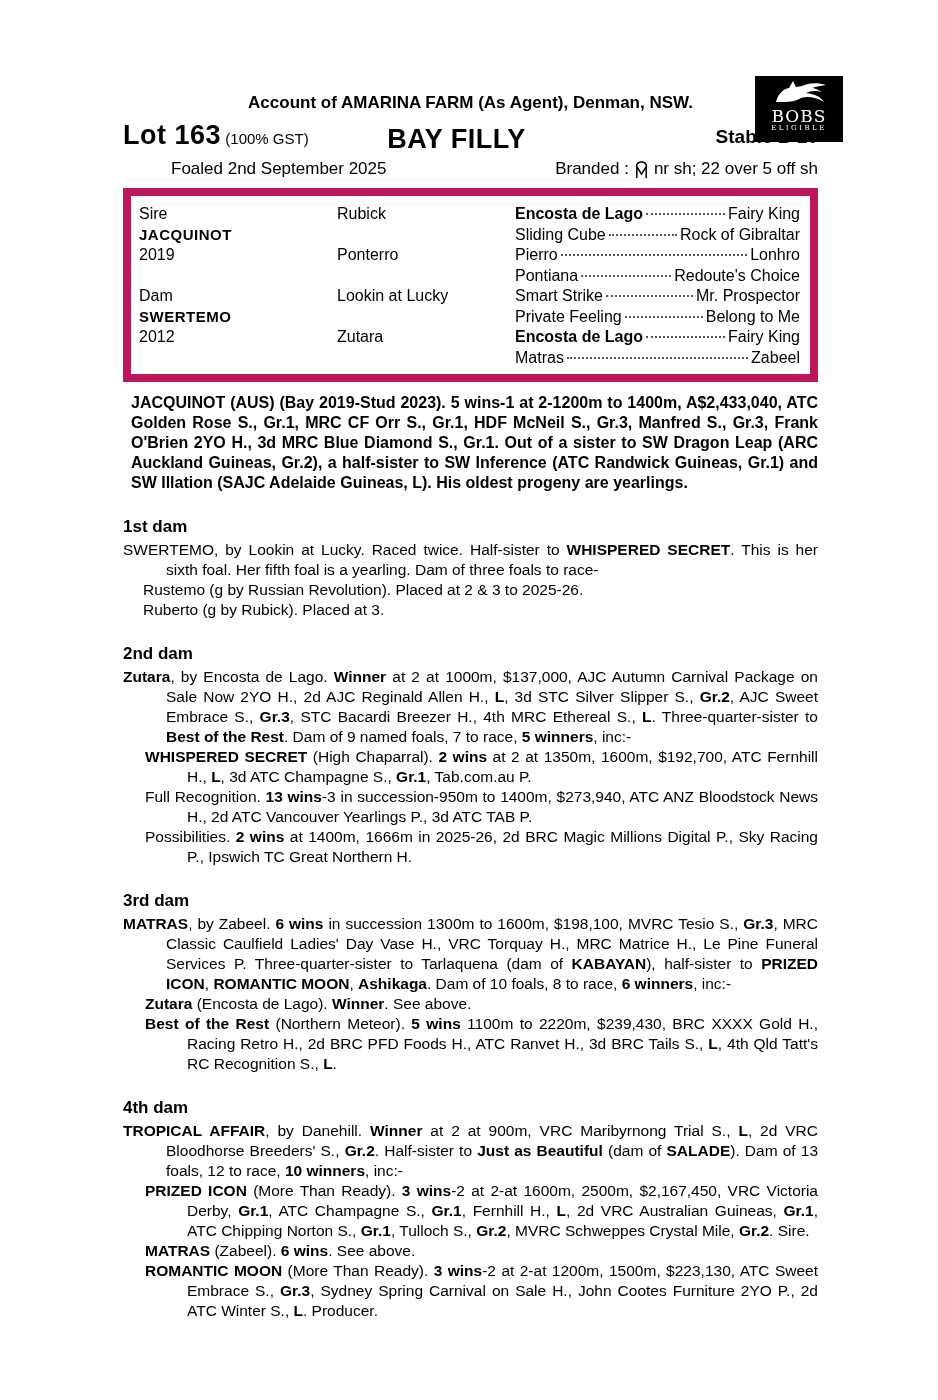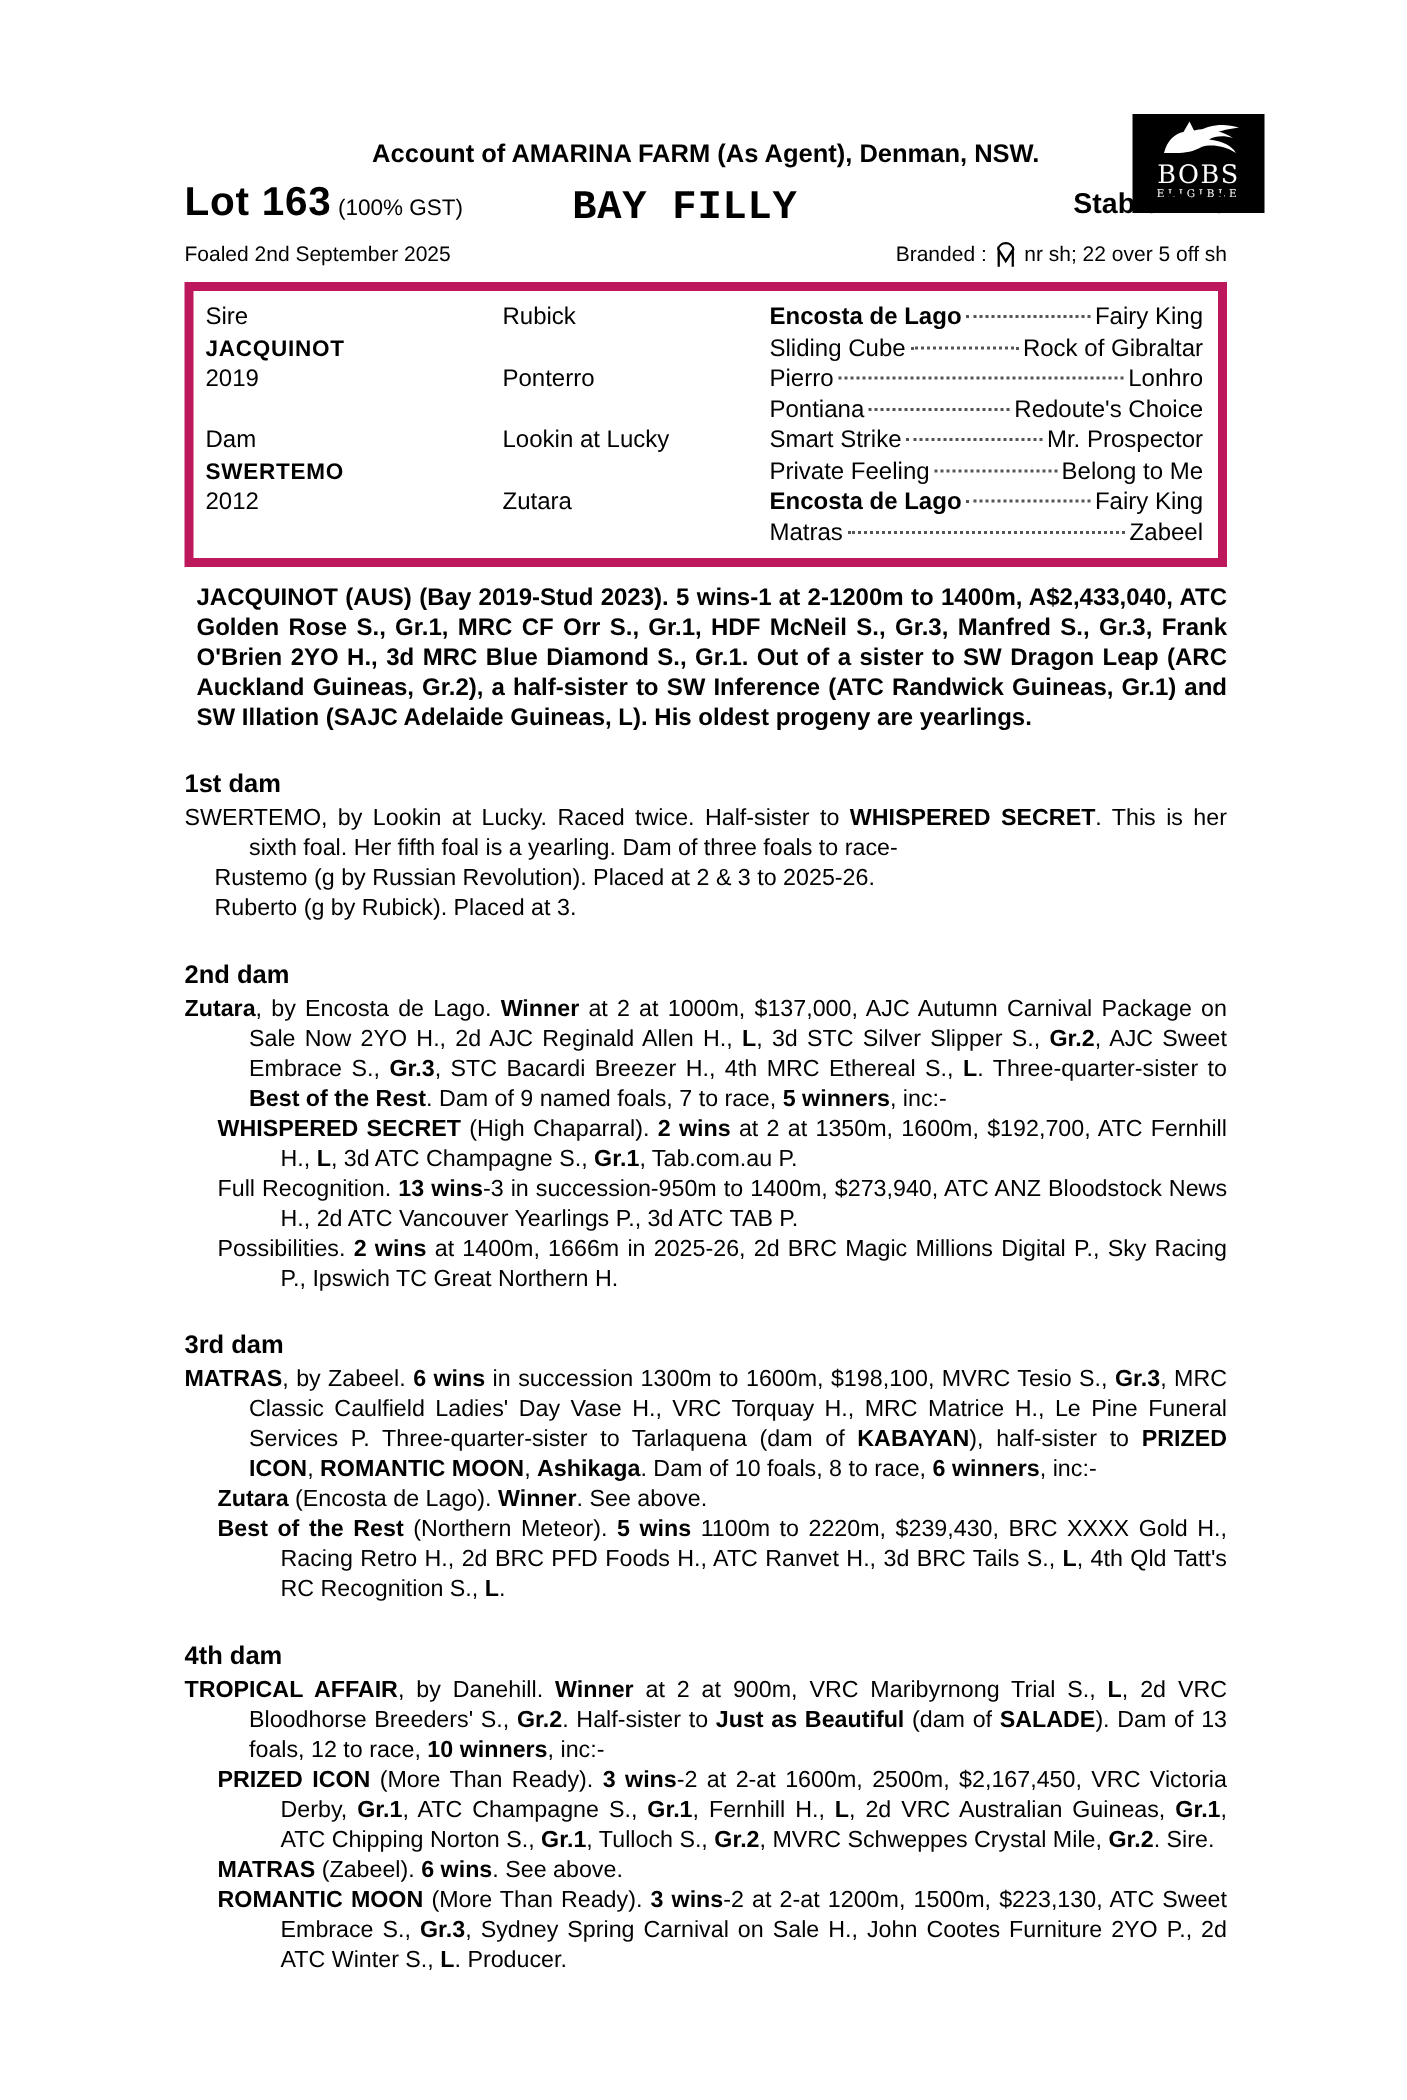--- a/index.html
+++ b/index.html
@@ -19,28 +19,28 @@
     width:88px;height:66px;background:#000;color:#fff;
     text-align:center;box-sizing:border-box;padding-top:3px;
   }
   .logo-bobs{font-family:"DejaVu Serif", serif;font-size:17px;line-height:16px;letter-spacing:1px;}
   .logo-elig{font-family:"DejaVu Serif", serif;font-size:7px;line-height:8px;letter-spacing:2.5px;}
   .account{margin-top:31px;text-align:center;font-weight:700;font-size:17px;}
   .lot-row{position:relative;margin-top:6px;height:32px;}
   .lot-left{position:absolute;left:0;bottom:2px;}
   .lot-num{font-weight:700;font-size:27px;letter-spacing:.5px;}
   .gst{font-size:15px;}
-  .sex-title{position:absolute;left:48%;transform:translateX(-50%);bottom:2px;font-weight:700;font-size:27px;letter-spacing:.5px;font-family:Liberation Mono, monospace;}
+  .sex-title{position:absolute;left:48%;transform:translateX(-50%);bottom:2px;font-weight:700;font-size:27px;letter-spacing:.5px;}
   .stable{position:absolute;right:0;bottom:4px;font-weight:700;font-size:19px;}
-  .foaled-row{display:flex;justify-content:space-between;align-items:baseline;margin-top:7px;font-size:14px;}
+  .foaled-row{display:flex;justify-content:space-between;align-items:baseline;margin-top:7px;font-size:17px;margin-left:48px;}
   .branded{display:flex;align-items:flex-end;gap:3px;}
   .brand-mark{display:inline-block;margin:0 2px;}
   
   .ped{
-    margin-top:9px;border:6px solid #be185d;
+    margin-top:9px;border:8px solid #be185d;
     display:flex;box-sizing:border-box;
     padding:8px 10px 6px 8px;font-size:16px;
   }
   .ped-col1{width:198px;}
   .ped-col2{width:178px;}
   .ped-col3{flex:1;}
   .ped-line{height:20.5px;line-height:20.5px;white-space:nowrap;}
   .ped-name{font-weight:700;font-size:15px;letter-spacing:.5px;}
   .lead-row{display:flex;align-items:baseline;height:20.5px;line-height:20.5px;}
   .lead-row .dots{flex:1;border-bottom:2px dotted #555;margin:0 3px;position:relative;top:-4px;min-width:12px;}

